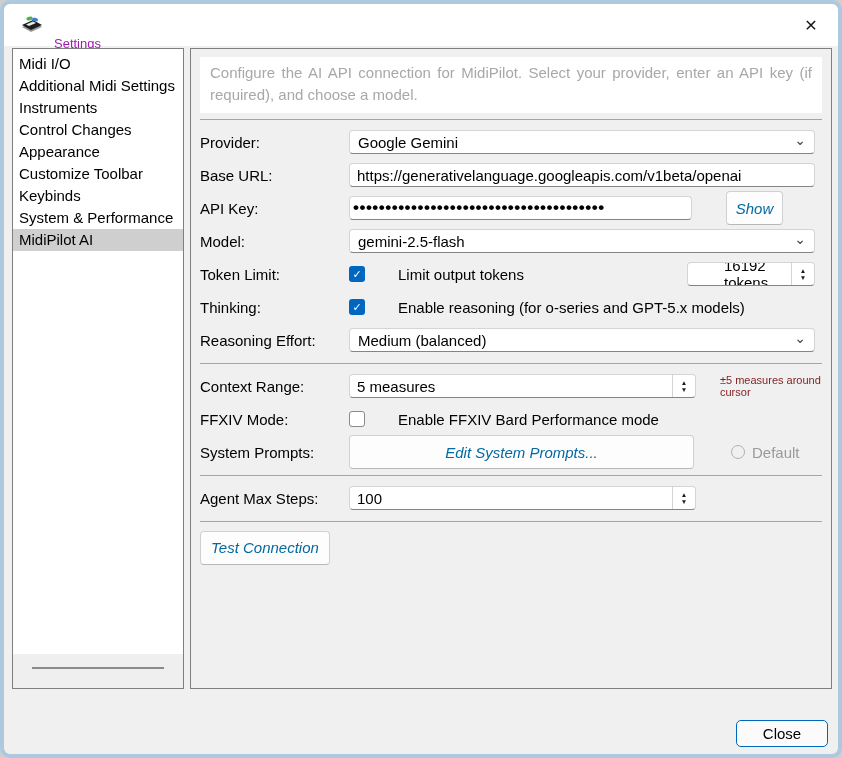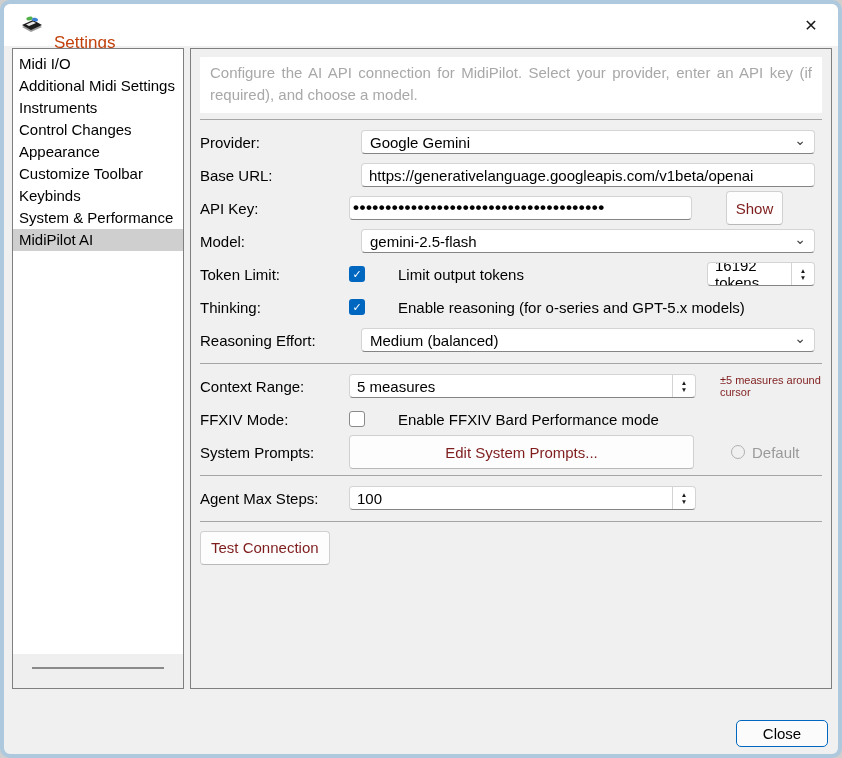--- a/index.html
+++ b/index.html
@@ -16,21 +16,21 @@
   }
 
   
   .titlebar {
     height: 42px; background: #ffffff;
     display: flex; align-items: center;
     padding: 0 10px 0 16px;
     border-radius: 6px 6px 0 0;
   }
   .titlebar .app-icon { width: 24px; height: 20px; flex: none; }
-  .titlebar .title { font-size: 17px; color: #c2410c; margin-left: 10px; margin-top: 36px; }
+  .titlebar .title { font-size: 13px; color: #a21caf; margin-left: 10px; margin-top: 36px; }
   .titlebar .close-x {
     margin-left: auto; width: 34px; height: 30px;
     display: flex; align-items: center; justify-content: center;
     font-size: 16px; color: #1a1a1a; cursor: default;
   }
 
   
   .content { display: flex; margin: 2px 6px 0 8px; height: 641px; gap: 6px; }
 
   .sidebar {
@@ -83,37 +83,38 @@
     height: 24px;
     font-size: 15px; color: #000;
     font-family: "Liberation Sans", "DejaVu Sans", sans-serif;
   }
   .combo {
     display: flex; align-items: center;
     padding: 0 8px;
     position: relative;
   }
   .combo .chev { margin-left: auto; color: #454545; font-size: 14px; line-height: 10px; transform: translateY(-2px); }
-  .grow { flex: 1; margin-right: 7px; margin-left: 12px; }
+  .grow { flex: 1; margin-right: 7px; }
 
   input.text-input { padding: 0 7px; outline: none; }
   input.key-input {
     width: 343px; padding: 0 3px;
     font-size: 17px; font-weight: bold; letter-spacing: 0.5px;
     overflow: hidden; white-space: nowrap;
   }
 
   .btn {
     background: #fdfdfd;
     border: 1px solid #d0d0d0; border-bottom-color: #b8b8b8;
     border-radius: 4px;
     height: 26px;
     display: inline-flex; align-items: center; justify-content: center;
-    font-size: 15px; color: #7f1d1d; padding: 16px 10px;
+    font-size: 15px; color: #0369a1; padding: 16px 10px;
     cursor: default;
+    font-style: italic;
   }
   .btn-show { height: 25px; width: 57px; margin-left: 10px; }
   .btn-wide { width: 345px; flex: none; }
 
   .cb {
     width: 16px; height: 16px; flex: none;
     border-radius: 3px; margin-right: 9px;
     display: flex; align-items: center; justify-content: center;
   }
   .cb.checked { background: #0067c0; }
@@ -125,21 +126,21 @@
   .spin .spin-text { flex: 1; display: flex; align-items: center; padding: 0 7px; }
   .spin .spin-btns {
     width: 23px; flex: none;
     border-left: 1px solid #d4d4d4;
     display: flex; flex-direction: column; align-items: center; justify-content: center;
     color: #1a1a1a;
   }
   .spin .spin-btns span { font-size: 6.5px; line-height: 7px; }
 
   .spin-narrow { width: 347px; flex: none; }
-  .spin-token { width: 108px; margin-left: auto; margin-right: 7px; }
+  .spin-token { width: 128px; margin-left: auto; margin-right: 7px; padding-left: 29px; }
 
   .hint { margin-left: auto; color: #7f1d1d; font-size: 11px; }
 
   .radio-wrap { display: flex; align-items: center; margin-left: 13px; color: #9a9a9a; }
   .radio-circle {
     width: 14px; height: 14px; border-radius: 50%;
     border: 1px solid #b0b0b0; margin-right: 7px; background: transparent; flex: none;
   }
 
   .status-green { color: #2aa02a; margin-left: 11px; font-size: 15px; }

